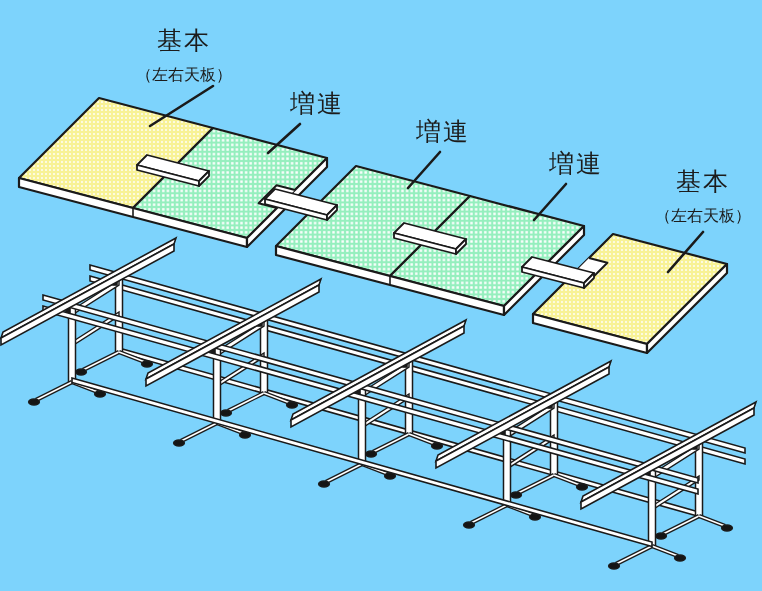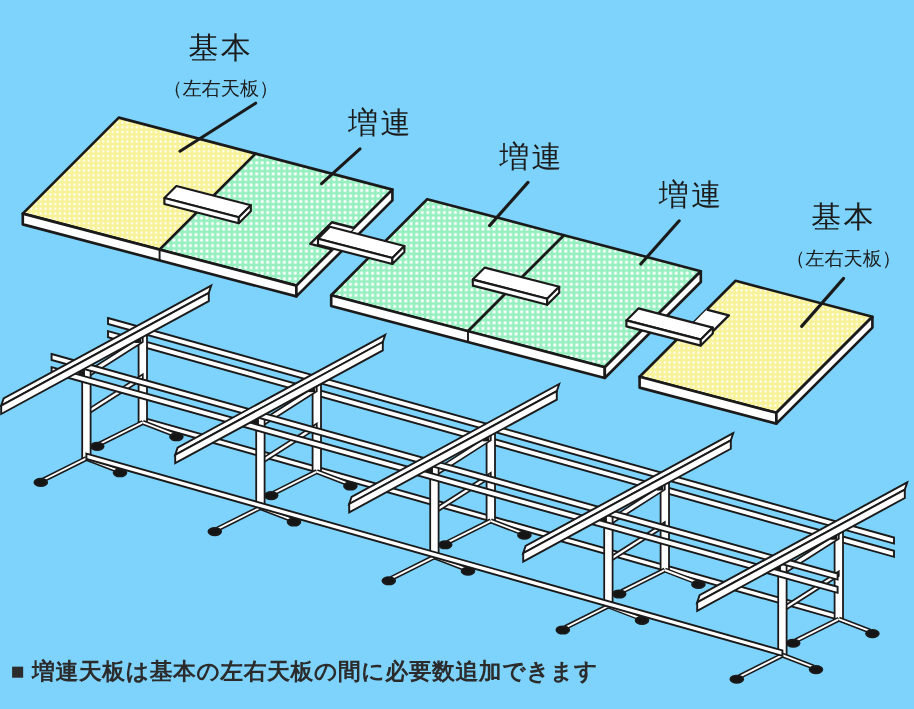--- a/index.html
+++ b/index.html
@@ -157,15 +157,14 @@
   <span class="t">増連</span>
 </div>
 <div class="lbl" style="left:576px;top:163px">
   <span class="t">増連</span>
 </div>
 <div class="lbl" style="left:703px;top:197px">
   <span class="t">基本</span>
   <span class="s">（左右天板）</span>
 </div>
 
-<div class="note">■ 増連天板は基本の左右天板の間に必要数追加できます</div>
 
 </div>
 
 </body></html>

